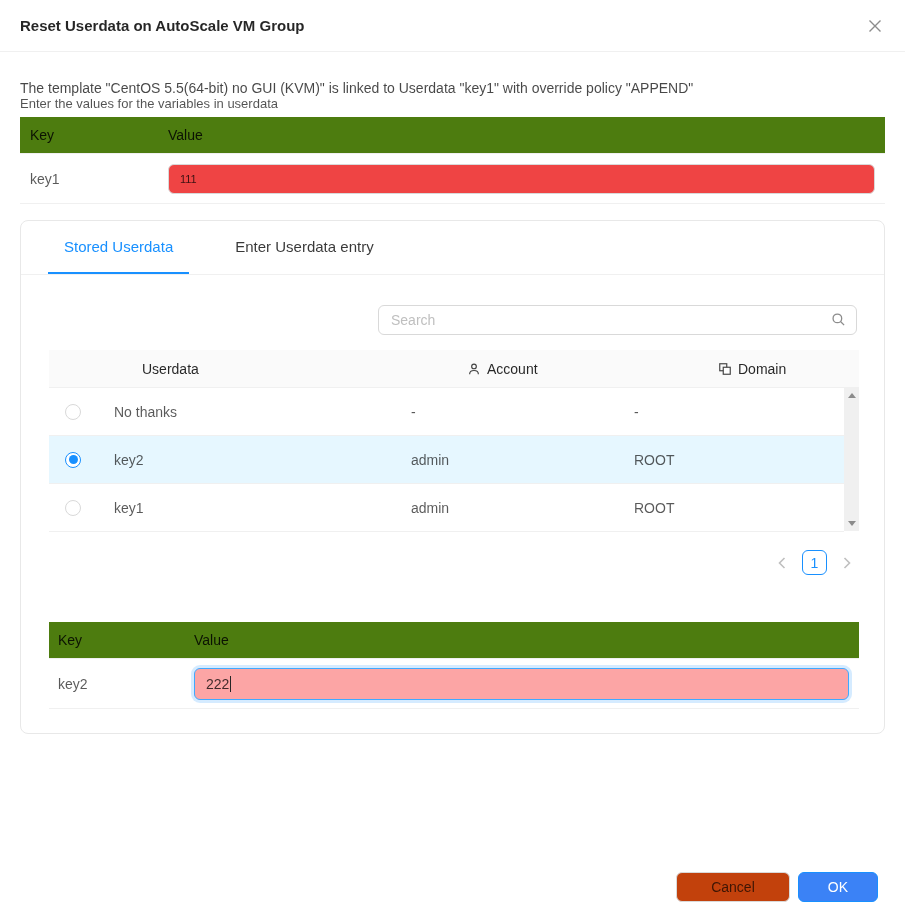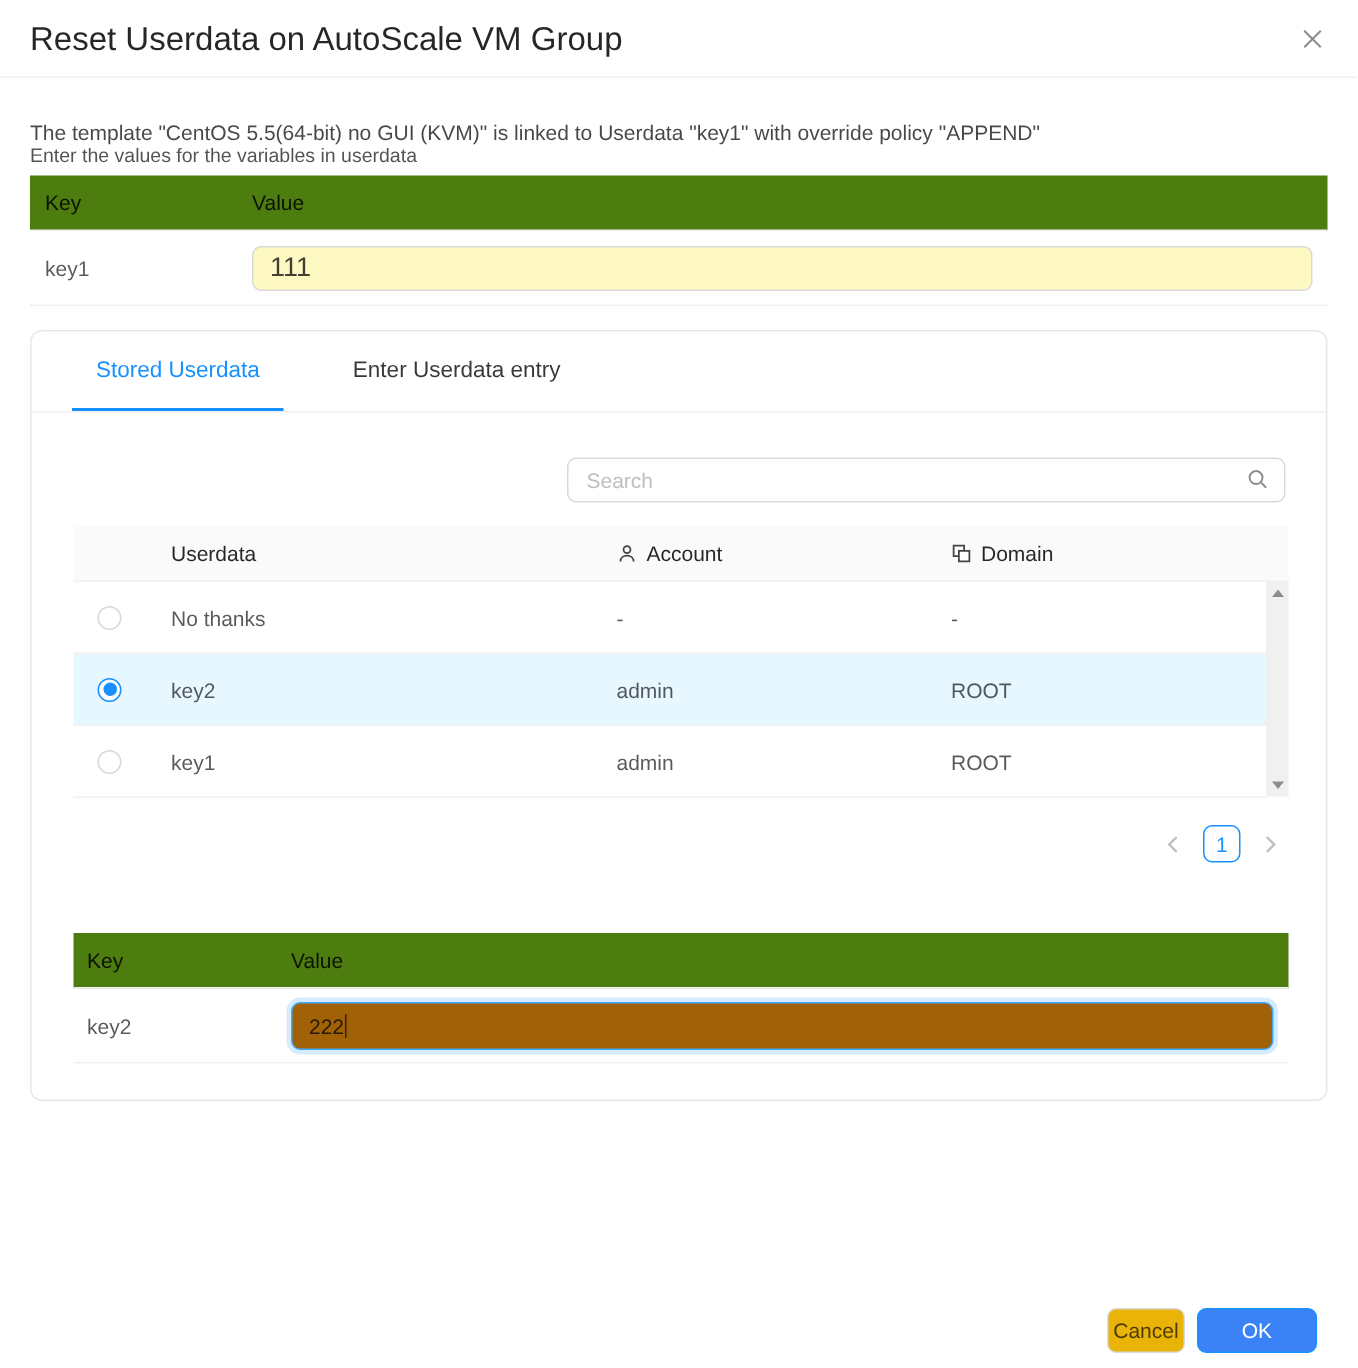--- a/index.html
+++ b/index.html
@@ -14,21 +14,21 @@
   }
   .modal { width: 905px; height: 912px; background: #fff; display: flex; flex-direction: column; }
 
   
   .modal-header {
     height: 52px; flex: 0 0 auto;
     display: flex; align-items: center; justify-content: space-between;
     padding: 0 20px;
     border-bottom: 1px solid #f0f0f0;
   }
-  .modal-title { font-size: 22px; font-weight: 400; color: rgba(0,0,0,.85); }
+  .modal-title { font-size: 15px; font-weight: 700; color: rgba(0,0,0,.85); }
   .close-btn { width: 20px; height: 20px; display: flex; align-items: center; justify-content: center; cursor: pointer; }
 
   .modal-body { padding: 0 20px; flex: 1 1 auto; }
 
   .notice { margin: 28px 0 0 0; color: rgba(0,0,0,.72); }
   .vars-label { font-size: 13px; color: rgba(0,0,0,.68); }
 
   
   .kv-table { margin-top: 6px; width: 100%; }
   .kv-head {
@@ -40,23 +40,23 @@
     display: flex; align-items: center; height: 50px;
     border-bottom: 1px solid #f0f0f0; background: #fff;
   }
   .kv-c1 { width: 148px; padding-left: 10px; flex: 0 0 auto; }
   .kv-c2 { flex: 1 1 auto; padding-right: 10px; }
   .kv-table.inner .kv-c1 { width: 145px; padding-left: 9px; }
 
   input.text-input {
     width: 100%; height: 30px;
     border: 1px solid #d9d9d9; border-radius: 6px;
-    padding: 0 11px; font-size: 18px; color: rgba(0,0,0,.75);
+    padding: 0 11px; font-size: 11px; color: rgba(0,0,0,.75);
     outline: none; font-family: "Liberation Sans", sans-serif;
-    background: #fef9c3;
+    background: #ef4444;
   }
 
   
   .toggle-row { margin-top: 45px; display: flex; align-items: center; }
   .toggle-label { color: rgba(0,0,0,.68); margin-right: 13px; }
   .switch {
     position: relative; width: 44px; height: 22px;
     background: #1890ff; border-radius: 11px; cursor: pointer; flex: 0 0 auto;
   }
   .switch .knob {
@@ -99,20 +99,21 @@
   }
   .search-wrap input::placeholder { color: #bfbfbf; }
   .search-icon { position: absolute; right: 11px; top: 7px; }
 
   
   .sel-table { margin-top: 15px; width: 810px; }
   .sel-head {
     display: flex; align-items: center; height: 38px;
     background: #fafafa; border-bottom: 1px solid #f0f0f0;
     color: rgba(0,0,0,.85);
+    gap: 28px;
   }
   .sel-body { position: relative; padding-right: 15px; }
   .sel-row {
     display: flex; align-items: center; height: 48px;
     border-bottom: 1px solid #f0f0f0; cursor: pointer; background: #fff;
   }
   .sel-row.selected { background: #e6f7ff; }
   .col-radio { width: 48px; flex: 0 0 auto; display: flex; justify-content: center; }
   .col-userdata { width: 314px; flex: 0 0 auto; padding-left: 17px; }
   .col-account { width: 223px; flex: 0 0 auto; display: flex; align-items: center; }
@@ -153,39 +154,39 @@
     color: #1890ff; font-size: 14px; cursor: pointer; background: #fff;
   }
 
   
   .bottom-table { margin-top: 47px; width: 810px; }
 
   .fake-input {
     display: flex; align-items: center;
     width: 100%; height: 32px;
     border: 1px solid #40a9ff; border-radius: 6px;
-    padding: 0 11px; background: #a16207; color: rgba(0,0,0,.75);
+    padding: 0 11px; background: #fca5a5; color: rgba(0,0,0,.75);
     box-shadow: 0 0 0 3px rgba(24,144,255,.18);
   }
   .caret { width: 1px; height: 16px; background: #262626; margin-left: 1px; }
 
   
   .modal-footer {
     flex: 0 0 auto;
     display: flex; justify-content: flex-end; align-items: center;
     padding: 17px 27px 10px 20px;
   }
   .btn {
     height: 30px; border-radius: 6px; font-size: 14px;
     display: flex; align-items: center; justify-content: center;
     cursor: pointer; font-family: "Liberation Sans", sans-serif;
   }
   .btn-default {
-    background: #eab308; border: 1px solid #d9d9d9; color: rgba(0,0,0,.68);
-    padding: 0 3px;
+    background: #c2410c; border: 1px solid #d9d9d9; color: rgba(0,0,0,.68);
+    padding: 0 34px;
   }
   .btn-primary {
     background: #3b82f6; border: 1px solid #1890ff; color: #fff;
     padding: 0 29px; margin-left: 8px;
   }
 </style>
 </head>
 <body>
 
 <div class="modal">

